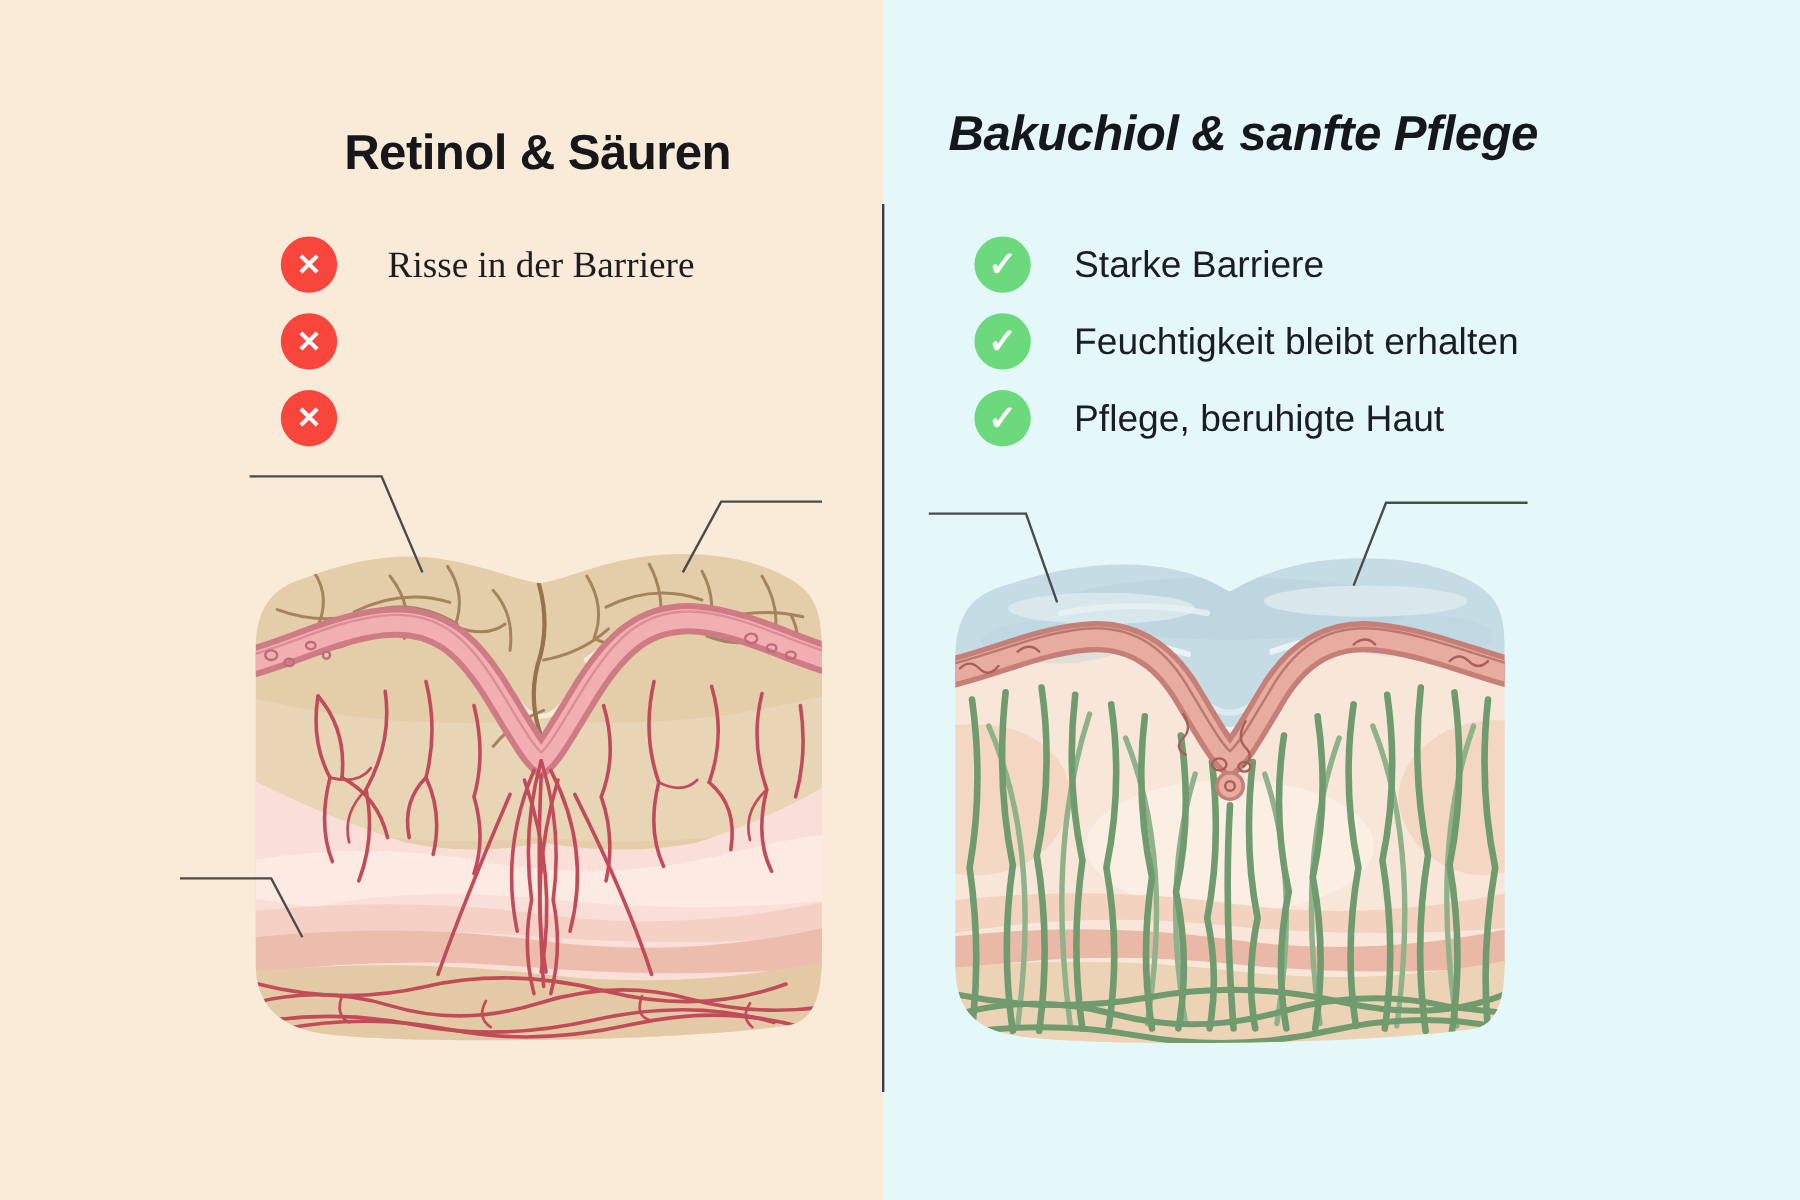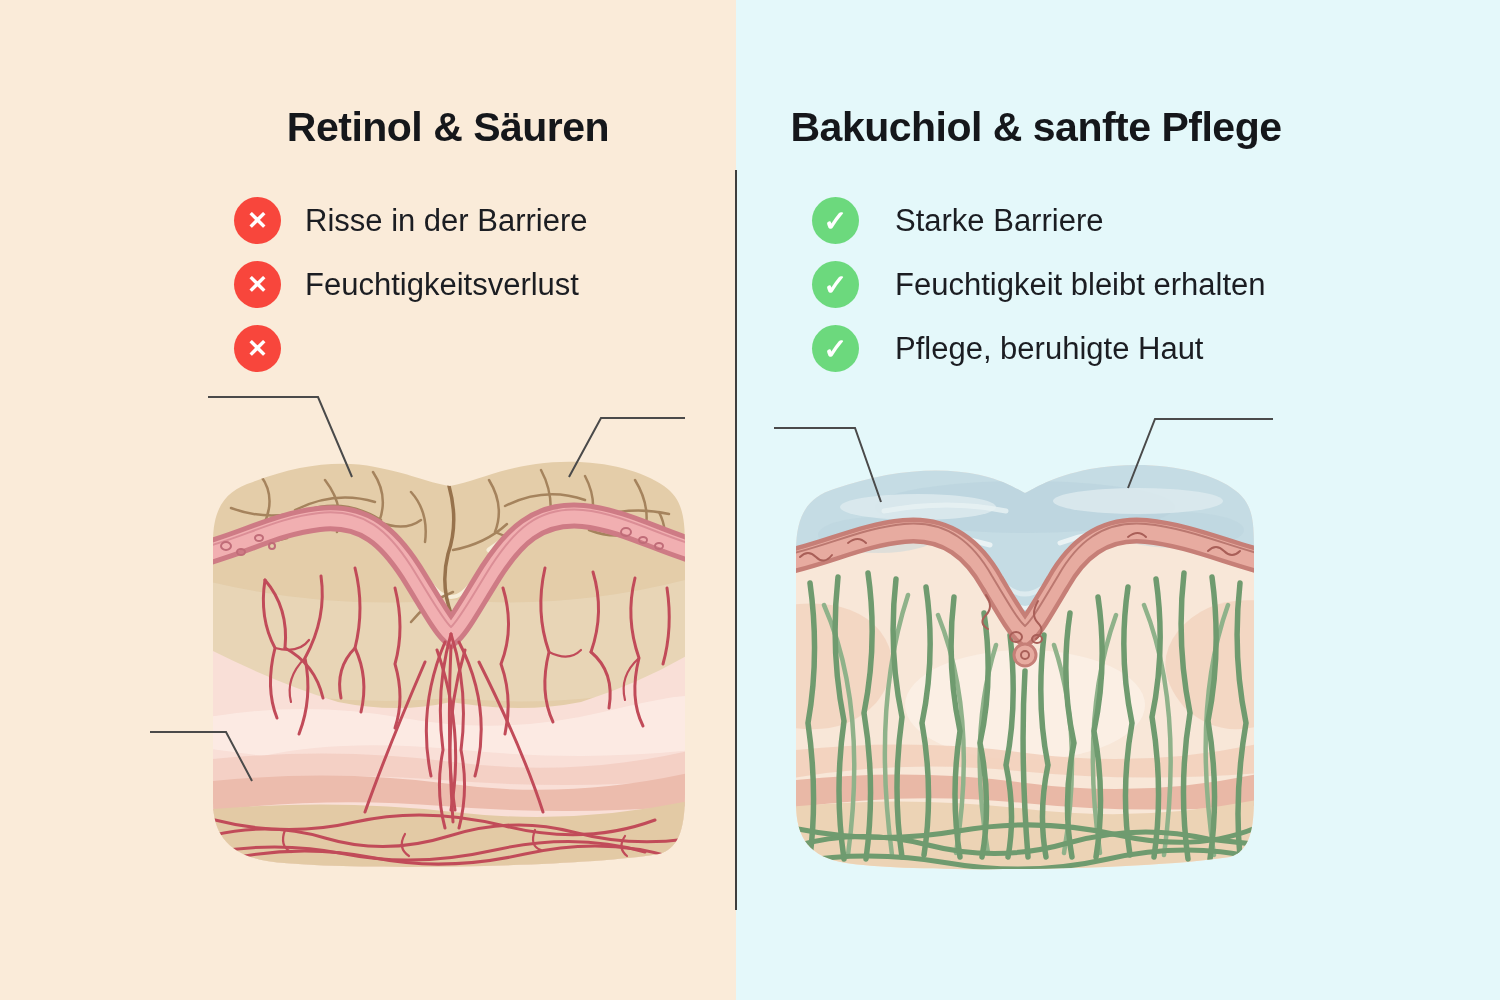--- a/index.html
+++ b/index.html
@@ -9,54 +9,53 @@
     background:#FAEBD9;
   }
   .panel{position:absolute;top:0;height:1000px;}
   .panel.left{left:0;width:736px;padding-left:11px;}
   .panel.right{left:736px;width:764px;}
   .title{
     position:absolute;margin:0;text-align:center;
     font-size:41px;font-weight:700;letter-spacing:-0.5px;color:#15171B;
   }
   .title.lt{left:203px;width:490px;top:104px;}
-  .title.rt{left:780px;width:512px;top:104px;}
+  .title.rt{left:780px;width:512px;top:88px;font-style:italic;}
   .list{position:absolute;list-style:none;margin:0;padding:0;}
   .list.lt{left:234px;top:197px;}
   .list.rt{left:812px;top:197px;}
   .list li{display:flex;align-items:center;height:47px;margin-bottom:17px;}
   .badge{
     width:47px;height:47px;border-radius:50%;flex:0 0 47px;
     display:flex;align-items:center;justify-content:center;
     color:#fff;font-weight:700;
   }
   .badge.red{font-size:25px;}
   .badge.green{font-size:29px;font-weight:900;}
-  .list.lt .label{margin-left:24px;}
+  .list.lt .label{margin-left:42px;font-family:Liberation Serif, serif;}
   .list.rt .label{margin-left:36px;}
   .label{font-size:31px;color:#1B1D22;white-space:nowrap;}
   .illu{position:absolute;}
   .illu.lt{left:203px;top:450px;}
   .illu.rt{left:788px;top:455px;}
   #divider{position:absolute;left:735px;top:170px;width:2px;height:740px;background:#3E3E3E;}
   #callouts{position:absolute;left:0;top:0;pointer-events:none;}
 </style>
 </head>
 <body>
 
 <div class="panel left" style="background: rgb(250, 235, 217);">
   <h2 class="title lt">Retinol &amp; Säuren</h2>
   <ul class="list lt">
     <li>
       <span class="badge red" style="background: rgb(248, 70, 60);">✕</span>
       <span class="label">Risse in der Barriere</span>
     </li>
     <li>
       <span class="badge red" style="background: rgb(248, 70, 60);">✕</span>
-      <span class="label">Feuchtigkeitsverlust</span>
     </li>
     <li>
       <span class="badge red" style="background: rgb(248, 70, 60);">✕</span>
     </li>
   </ul>
 
   <svg class="illu lt" width="490" height="425" viewBox="0 0 490 425">
     <defs>
       <clipPath id="clipL">
         <path d="M10,92 C10,56 24,40 50,32 C96,14 138,10 172,17 C206,23 222,32 247,36 C272,32 292,20 333,14 C384,7 434,17 461,36 C478,48 482,64 482,95 L482,342 C482,374 478,398 456,404 C372,418 128,421 64,411 C28,405 10,386 10,352 Z"></path>

